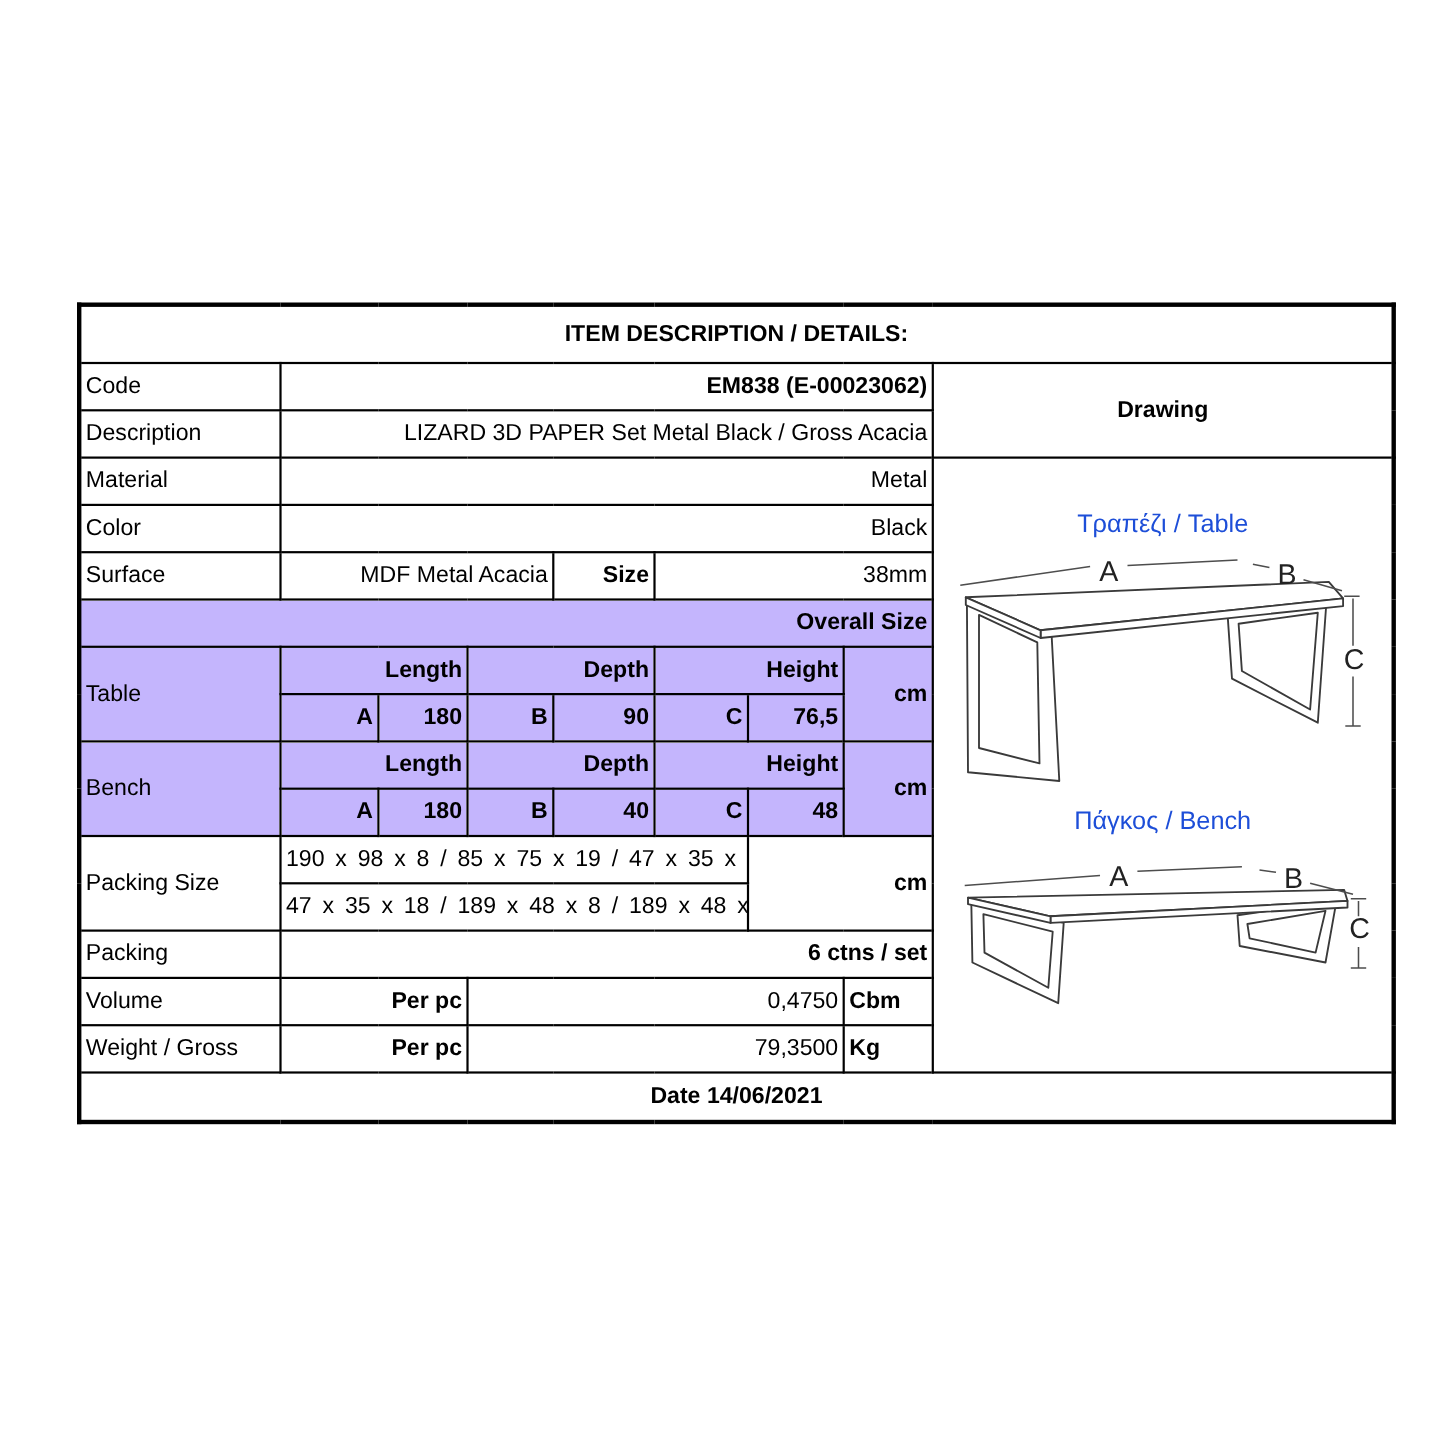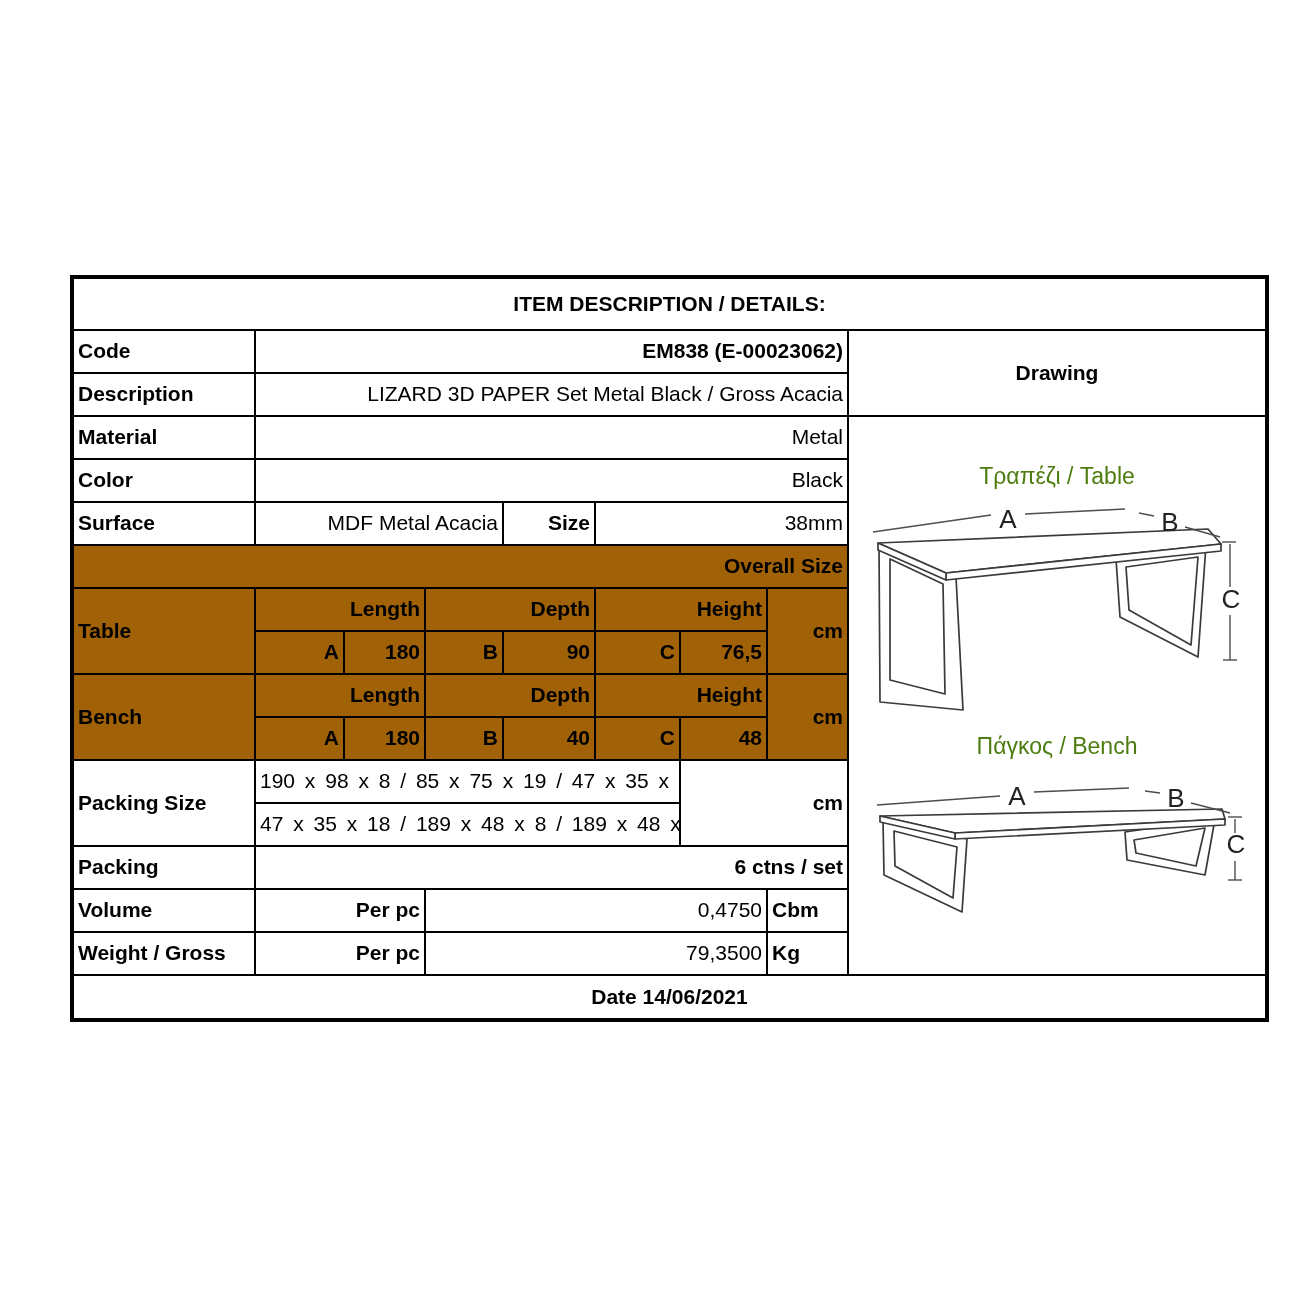--- a/index.html
+++ b/index.html
@@ -11,33 +11,33 @@
   table.spec{border-collapse:collapse;table-layout:fixed;width:1195px;}
   table.spec td{border:2px solid #000;vertical-align:middle;padding:0 4px;
                 font-size:21px;line-height:1.15;overflow:hidden;white-space:nowrap;}
   table.spec{border:4px solid #000;}
 
   tr.r-hdr{height:53px;}
   tr.r{height:43px;}
   tr.r-date{height:45px;}
 
   td.hdr{border-bottom-width:3px;font-weight:bold;text-align:center;font-size:22px;}
-  td.lbl{font-weight:bold;text-align:left;padding-left:9px;font-size:22px;}
+  td.lbl{font-weight:normal;text-align:left;padding-left:9px;font-size:22px;}
   td.ctr{text-align:right;}
   td.b{font-weight:bold;}
-  td.yellow{background:#a16207;}
+  td.yellow{background:#c4b5fd;}
   td.unitL{font-weight:bold;text-align:left;padding-left:6px;}
   td.packval{font-size:19px;word-spacing:4px;}
   td.dateRow{border-top-width:3px;font-weight:bold;text-align:center;font-size:22px;}
 
   td.drawHdr{font-weight:bold;text-align:center;font-size:22px;}
   td.canvas{padding:0;vertical-align:top;}
   .canvasInner{position:relative;width:100%;height:557px;}
   .capt{position:absolute;left:0;width:100%;text-align:center;
-        font-size:23px;font-weight:normal;color:#4d7c0f;}
+        font-size:23px;font-weight:normal;color:#1d4ed8;}
   .capt1{top:46px;}
   .capt2{top:316px;}
   .dwg{position:absolute;left:0;width:419px;}
   .dwg1{top:80px;height:220px;}
   .dwg2{top:360px;height:160px;}
 
   svg .sk{fill:#ffffff;stroke:#3a3a3a;stroke-width:1.7;stroke-linejoin:round;}
   svg .dim{stroke:#4d4d4d;stroke-width:1.4;fill:none;}
   svg .dimtxt{fill:#222;font-size:26px;font-family:"Liberation Sans",sans-serif;
               text-anchor:middle;}

